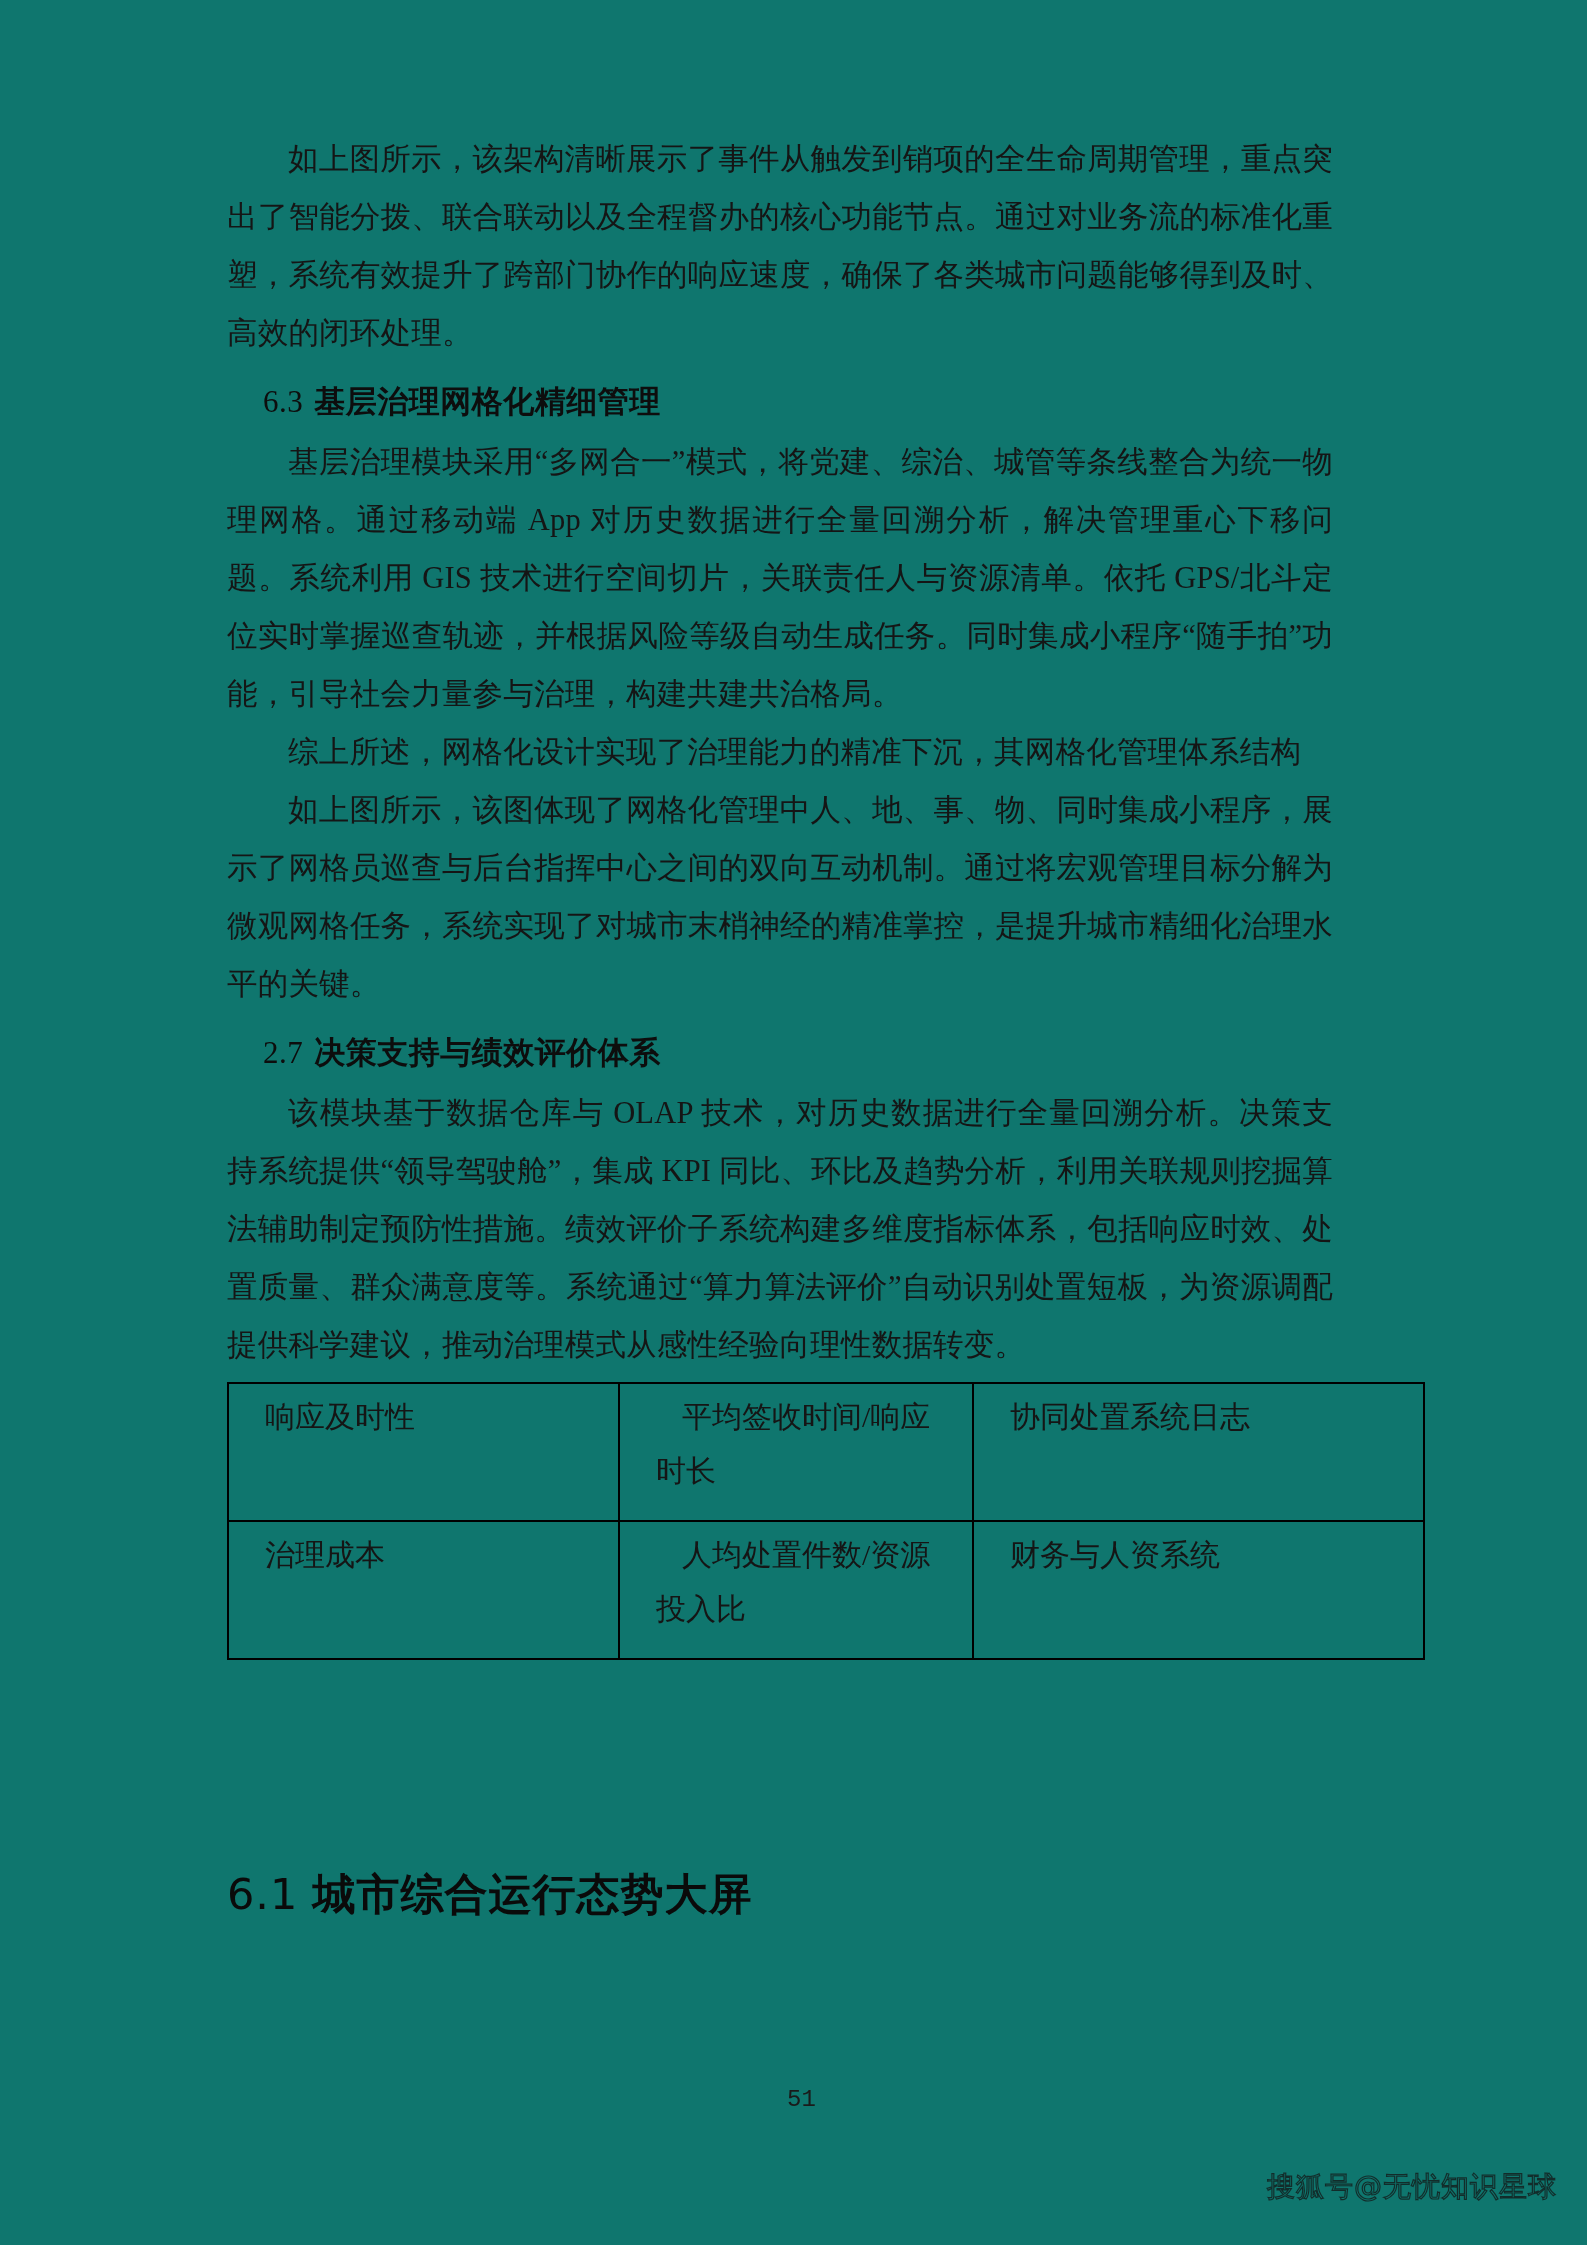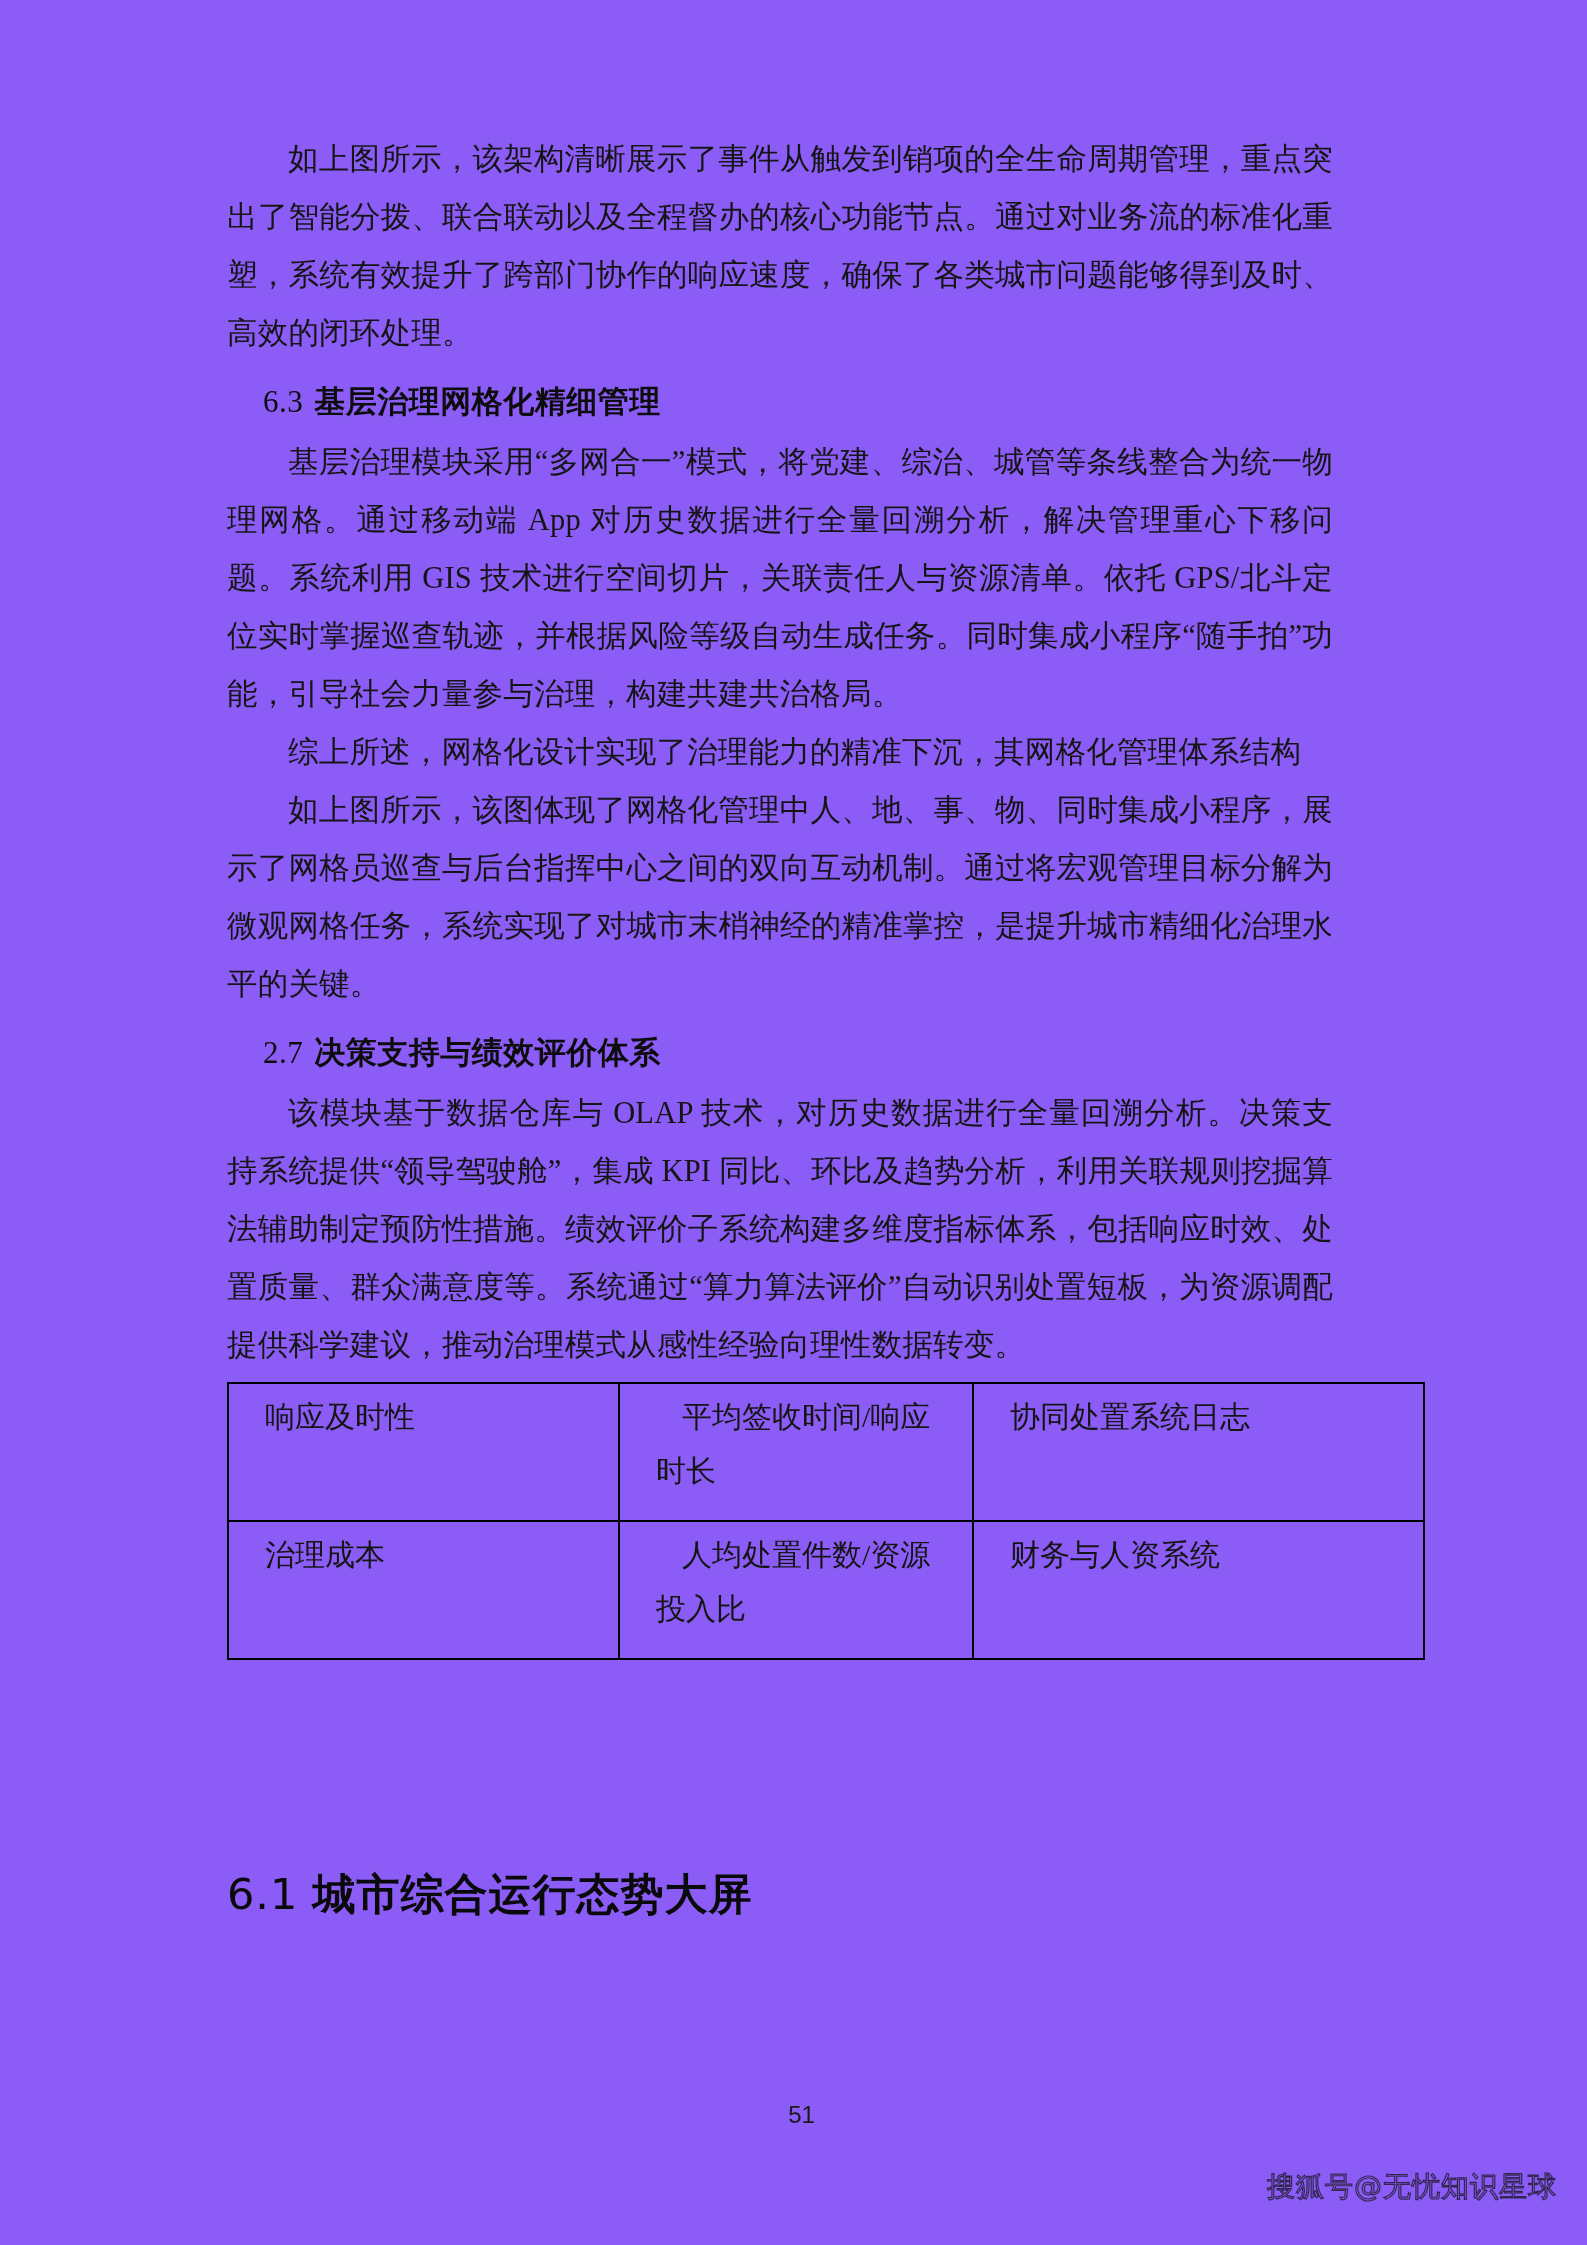--- a/index.html
+++ b/index.html
@@ -5,21 +5,21 @@
 <style>
   html, body {
     margin: 0;
     padding: 0;
     background: #ffffff;
   }
   .page {
     position: relative;
     width: 1587px;
     height: 2245px;
-    background: #8b5cf6;
+    background: #0f766e;
     margin: 0 auto;
     overflow: hidden;
     font-family: "Liberation Serif", "DejaVu Serif", serif;
     color: #141414;
   }
   .content {
     position: absolute;
     left: 227px;
     top: 130px;
     width: 1106px;
@@ -105,23 +105,22 @@
   }
   .spacer-md { height: 78px; }
   .spacer-lg { height: 128px; }
   .page-number {
     position: absolute;
     left: 16px;
     right: 0;
     top: 2086px;
     text-align: center;
     font-size: 24px;
-    font-family: Liberation Sans, sans-serif;
+    font-family: Liberation Mono, monospace;
     color: #1a1a1a;
-    margin-top: 15px;
   }
   .watermark {
     position: absolute;
     right: 30px;
     top: 2168px;
     font-size: 28px;
     font-weight: normal;
     font-family: "DejaVu Sans", "Liberation Sans", sans-serif;
     color: rgba(255,255,255,0.0);
     -webkit-text-stroke: 1.2px rgba(20,20,20,0.75);

